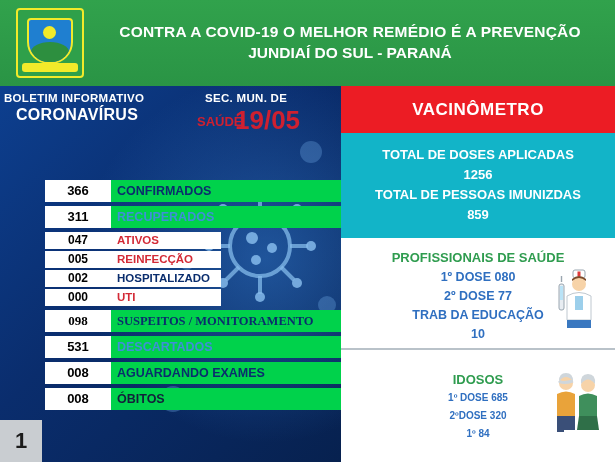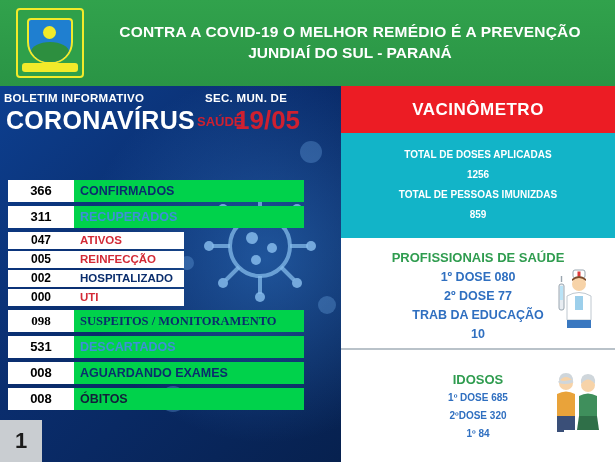--- a/index.html
+++ b/index.html
@@ -112,23 +112,23 @@
   .boletim {
     position: absolute;
     left: 4px; top: 6px;
     color: #ffffff;
     font-size: 11.5px;
     font-weight: bold;
     letter-spacing: .3px;
   }
   .corona {
     position: absolute;
-    left: 6px; top: 20px;
-    color: #ffffff;
-    font-size: 25px;
+    left: 16px; top: 20px;
+    color: #ffffff;
+    font-size: 16px;
     font-weight: bold;
     letter-spacing: .3px;
   }
   .sec {
     position: absolute;
     left: 205px; top: 6px;
     color: #ffffff;
     font-size: 11.5px;
     font-weight: bold;
     letter-spacing: .3px;
@@ -151,20 +151,21 @@
   
   .rows {
     position: absolute;
     left: 8px; top: 94px;
     width: 296px;
   }
   .row {
     position: relative;
     height: 22px;
     margin-bottom: 4px;
+    margin-left: 37px;
   }
   .row .num {
     position: absolute;
     left: 0; top: 0;
     width: 66px; height: 22px;
     line-height: 22px;
     text-align: center;
     font-size: 13px;
     font-weight: bold;
     color: #000000;
@@ -241,21 +242,21 @@
     position: absolute;
     left: 341px; top: 133px;
     width: 274px; height: 105px;
     background: #12b4c8;
     color: #ffffff;
     text-align: center;
     box-sizing: border-box;
     padding-top: 12px;
   }
   .doses div {
-    font-size: 10px;
+    font-size: 13px;
     font-weight: bold;
     line-height: 20px;
   }
   .doses .val { font-weight: bold; }
 
   .prof {
     position: absolute;
     left: 341px; top: 238px;
     width: 274px; height: 110px;
     background: #ffffff;

